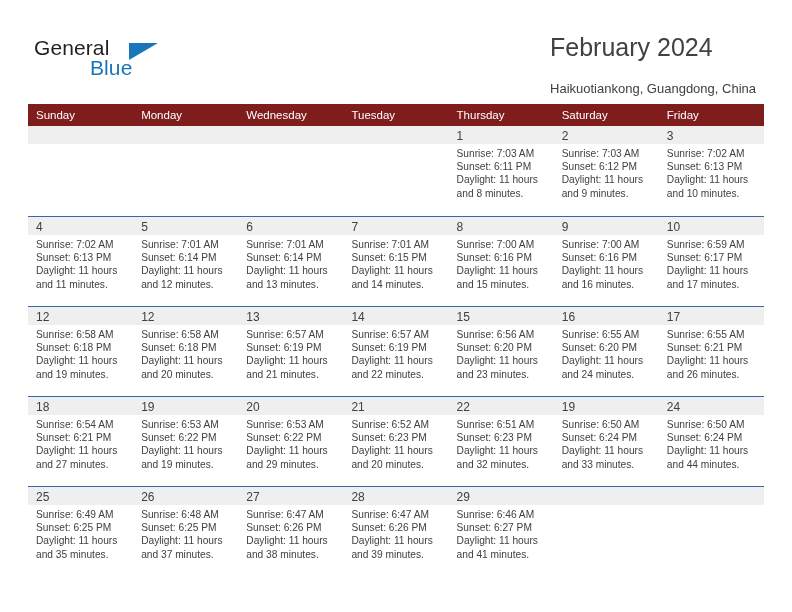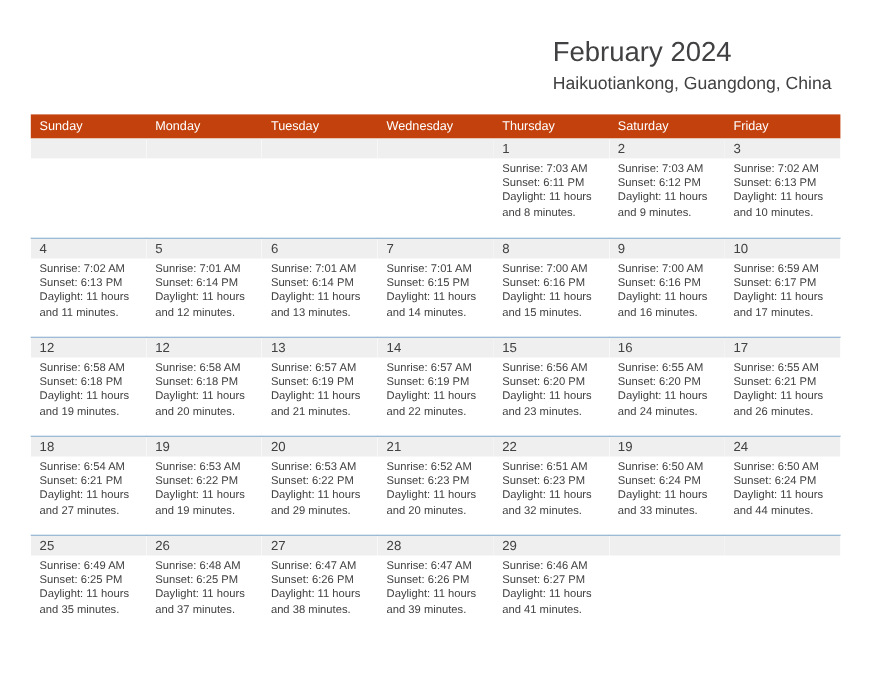--- a/index.html
+++ b/index.html
@@ -72,38 +72,38 @@
     top: 32px;
     text-align: left;
   }
   .cal-title {
     font-size: 25px;
     color: #414042;
     line-height: 30px;
     white-space: nowrap;
   }
   .cal-subtitle {
-    font-size: 16px;
+    font-size: 13px;
     color: #414042;
     line-height: 18px;
-    margin-top: 6px;
+    margin-top: 18px;
     white-space: nowrap;
   }
 
   
   .calendar {
     position: absolute;
     left: 28px;
     top: 104px;
     width: 736px;
   }
 
   .dow-row {
     display: flex;
-    background: #c2410c;
+    background: #7f1d1d;
     height: 22px;
   }
   .dow-cell {
     flex: 1 1 0;
     color: #ffffff;
     font-size: 11.5px;
     line-height: 22px;
     padding-left: 8px;
     box-sizing: border-box;
     white-space: nowrap;
@@ -149,35 +149,40 @@
     white-space: nowrap;
   }
 </style>
 </head>
 <body>
 
 <div class="page">
 
   <div class="header">
 
+    <div class="logo">
+      <span class="logo-general">General</span>
+      <span class="logo-triangle"></span>
+      <span class="logo-blue">Blue</span>
+    </div>
 
     <div class="title-block">
       <div class="cal-title">February 2024</div>
       <div class="cal-subtitle">Haikuotiankong, Guangdong, China</div>
     </div>
 
   </div>
 
   <div class="calendar">
 
     <div class="dow-row">
       <div class="dow-cell">Sunday</div>
       <div class="dow-cell">Monday</div>
+      <div class="dow-cell">Wednesday</div>
       <div class="dow-cell">Tuesday</div>
-      <div class="dow-cell">Wednesday</div>
       <div class="dow-cell">Thursday</div>
       <div class="dow-cell">Saturday</div>
       <div class="dow-cell">Friday</div>
     </div>
 
     <div class="week-row first">
       <div class="day-cell">
         <div class="day-number-band"><span class="day-number"></span></div>
         <div class="day-info">
           <div></div>

